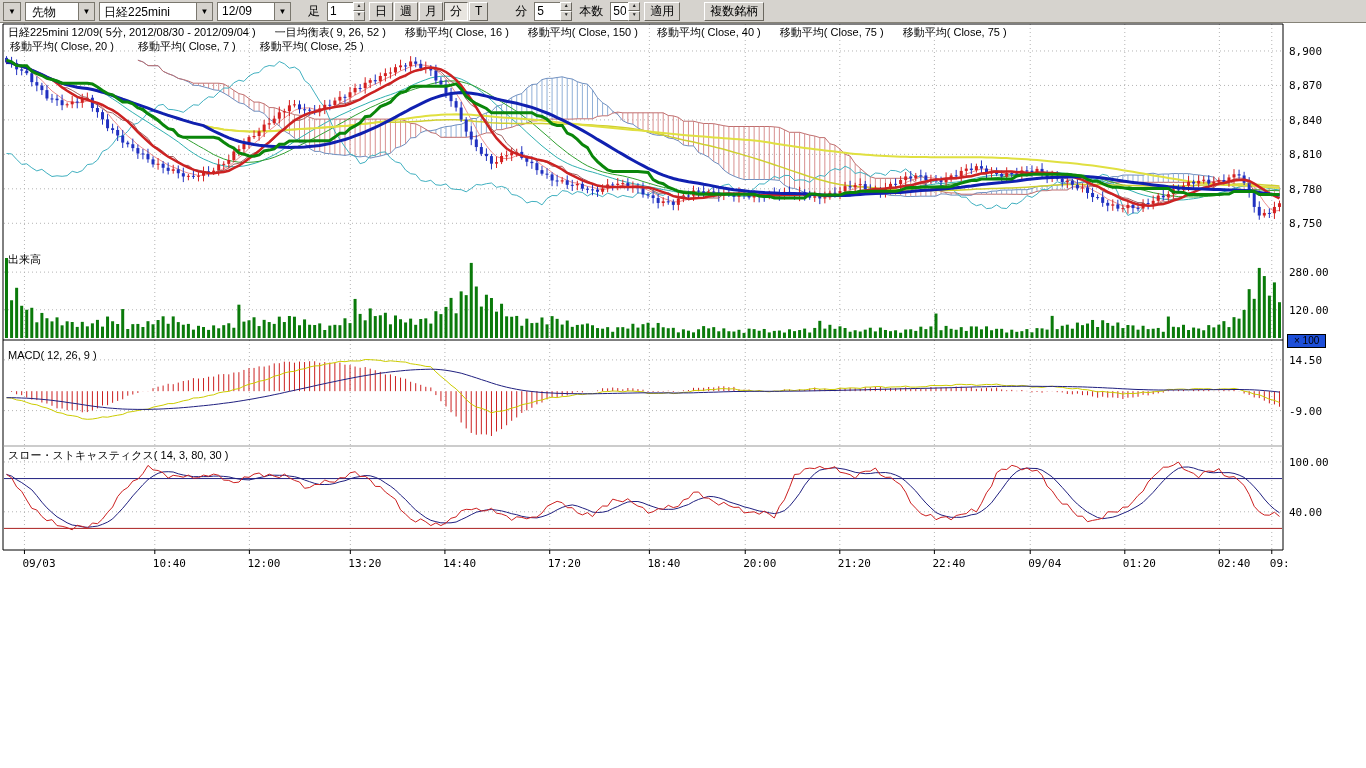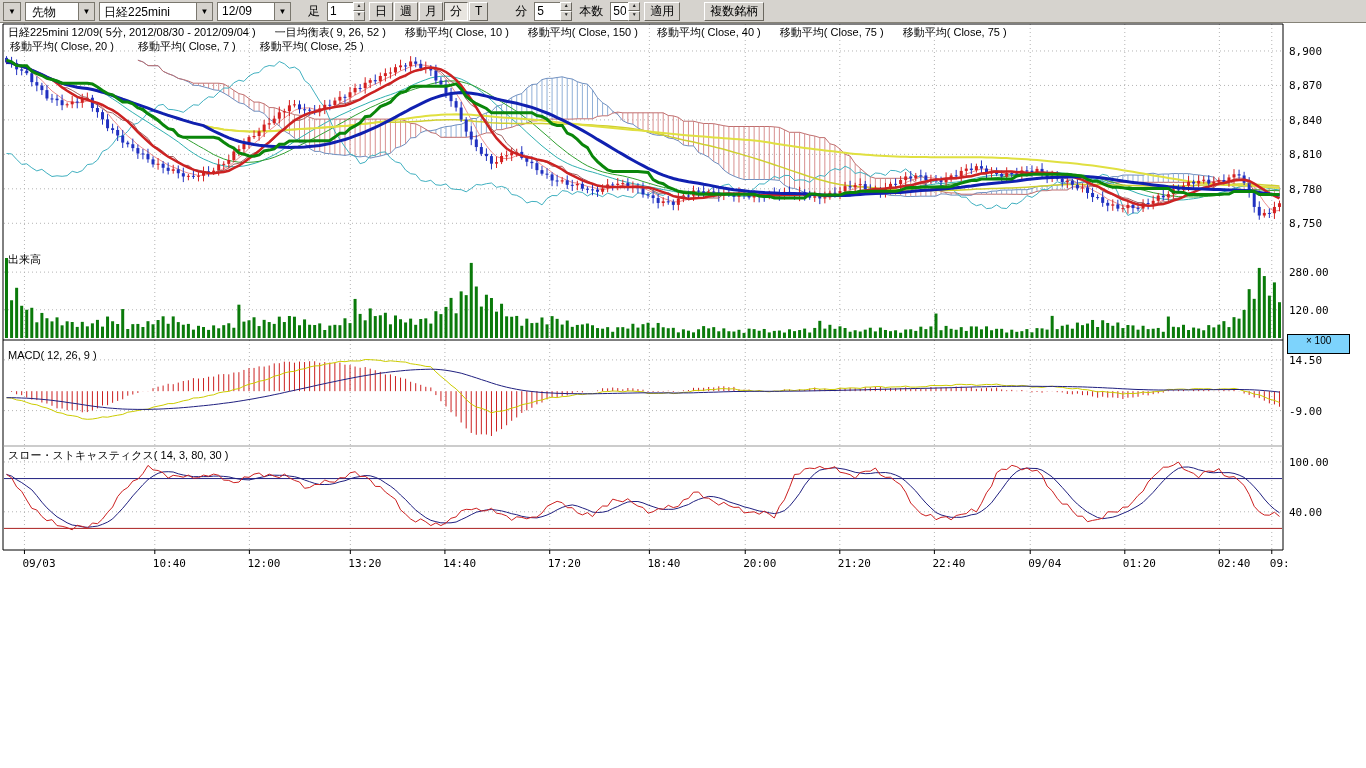--- a/index.html
+++ b/index.html
@@ -33,22 +33,22 @@
   .btn.pressed { border-color:#6a675f #fff #fff #6a675f; background:#e8e5e0; }
   .period-group { display:flex; gap:1px; }
   .gap-s { width:6px; } .gap-m { width:16px; }
   
   .ovl { position:absolute; font-size:11px; color:#000; white-space:nowrap; z-index:5; }
   .legend { display:flex; }
   .legend.r1 span { margin-right:19px; }
   .legend.r2 span { margin-right:24px; }
   .scale-box {
     position:absolute; left:1287px; top:334px; z-index:5;
-    border:1px solid #000; background:#7dd3fc; font-size:10px;
-    line-height:12px; padding:0 18px; height:20px;
+    border:1px solid #000; background:#1d4ed8; font-size:10px;
+    line-height:12px; padding:0 6px; height:14px;
   }
   svg { position:absolute; top:0; left:0; z-index:1; }
 </style>
 </head>
 <body>
 
 <div class="toolbar">
   <div class="combo" style="width:18px;">
     <span class="combo-val" style="padding:0;"></span>
     <span class="combo-arrow" style="border-left:none;">▼</span>
@@ -1433,21 +1433,21 @@
     <line x1="1219.378" y1="550" x2="1219.378" y2="554" stroke="#000" stroke-width="1"></line>
     <text x="1217.378" y="567" font-size="11" fill="#000" font-family="'DejaVu Sans Mono',monospace">02:40</text>
     <line x1="1271.776" y1="550" x2="1271.776" y2="554" stroke="#000" stroke-width="1"></line>
     <text x="1269.776" y="567" font-size="11" fill="#000" font-family="'DejaVu Sans Mono',monospace">09:</text>
   </svg>
 
 <div class="ovl legend r1" style="left:8px; top:25px;">
 
 <span>日経225mini 12/09( 5分, 2012/08/30 - 2012/09/04 )</span>
     <span>一目均衡表( 9, 26, 52 )</span>
-    <span>移動平均( Close, 10 )</span>
+    <span>移動平均( Close, 16 )</span>
     <span>移動平均( Close, 150 )</span>
     <span>移動平均( Close, 40 )</span>
     <span>移動平均( Close, 75 )</span>
     <span>移動平均( Close, 75 )</span>
   </div>
 <div class="ovl legend r2" style="left:2px; top:39px;padding-left:8px;">
 
 <span>移動平均( Close, 20 )</span>
     <span>移動平均( Close, 7 )</span>
     <span>移動平均( Close, 25 )</span>

